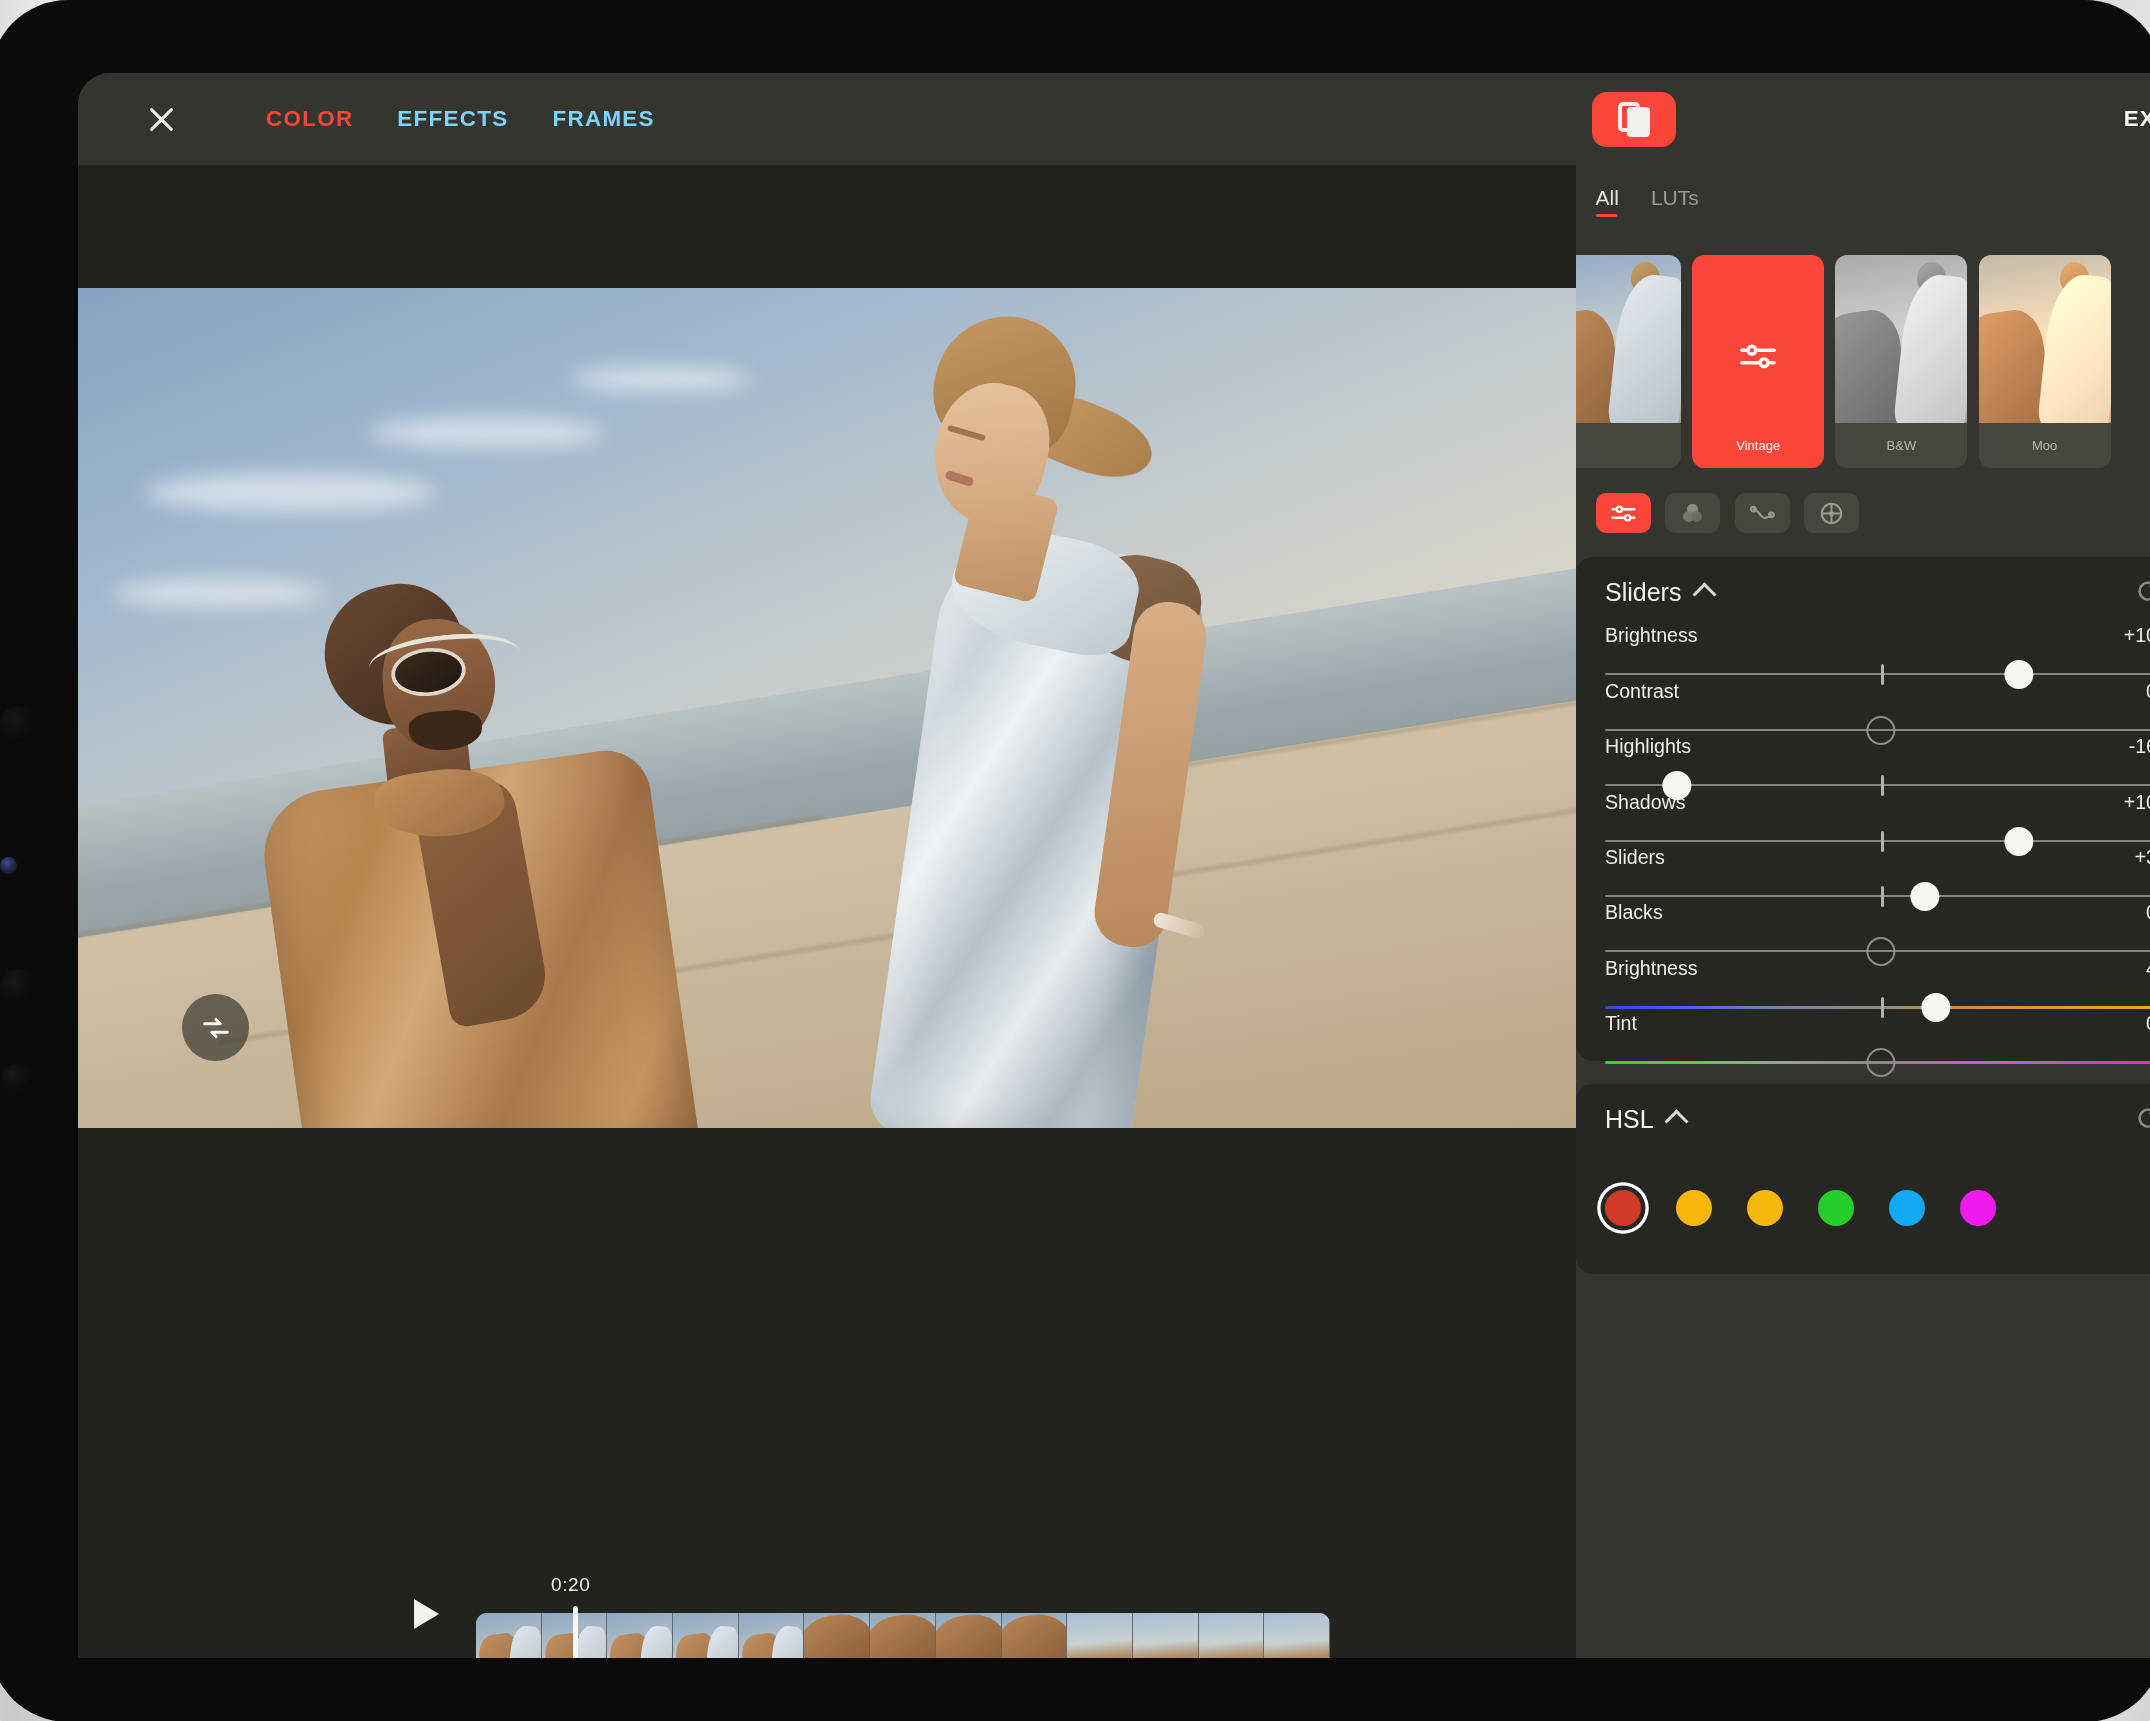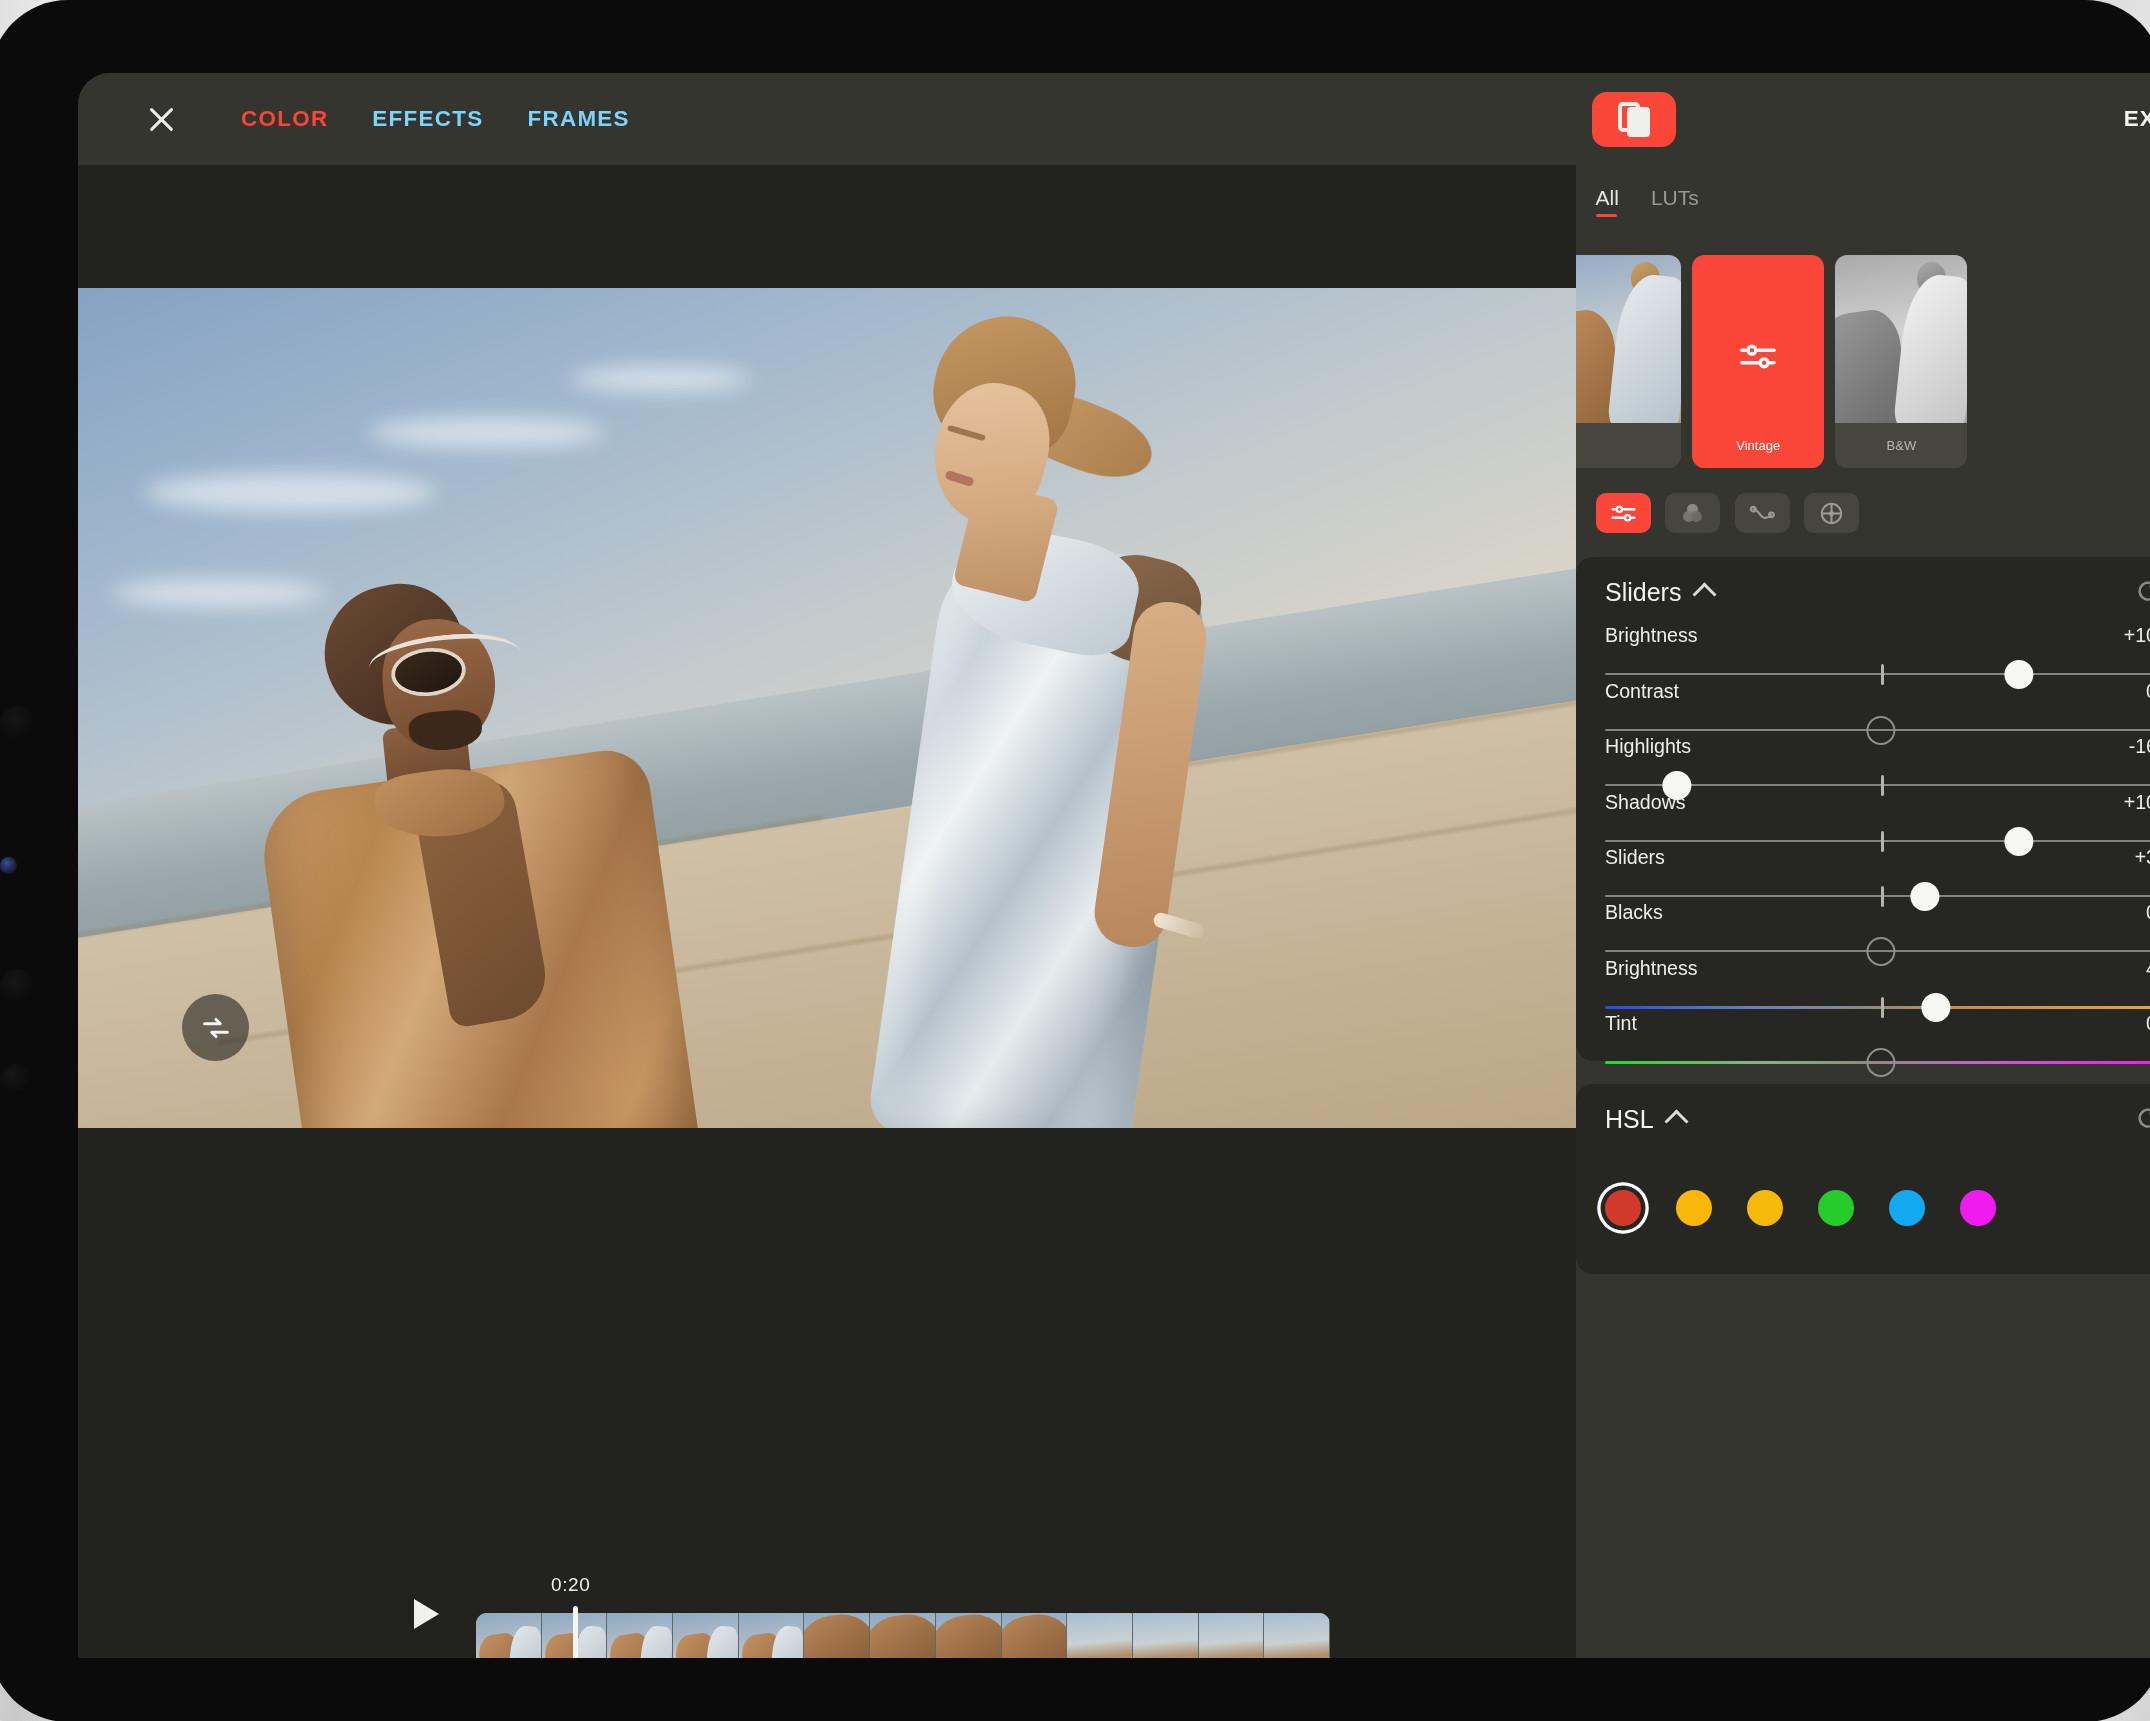--- a/index.html
+++ b/index.html
@@ -55,21 +55,21 @@
     width:34px; height:34px; margin-left:67px; position:relative; cursor:pointer;
     flex:0 0 auto;
   }
   .close-btn:before,.close-btn:after{
     content:""; position:absolute; left:1.1px; top:15.7px; width:31px; height:2.8px;
     background:#ececec; border-radius:1.7px;
   }
   .close-btn:before{ transform:rotate(45deg); }
   .close-btn:after{ transform:rotate(-45deg); }
 
-  .tabs{ display:flex; align-items:center; margin-left:62px; gap:44px; }
+  .tabs{ display:flex; align-items:center; margin-left:87px; gap:44px; }
   .tab{
     font-size:22.4px; letter-spacing:1.3px; font-weight:700;
     color:#7dd3fc; cursor:pointer; white-space:nowrap;
   }
   .tab.active{ color:#fa4539; }
 
   .header-right{
     margin-left:auto; display:flex; align-items:center; gap:0;
     padding-right:0;
   }
@@ -575,20 +575,30 @@
           <div class="thumb">
               <div class="th-beach th-bw">
                 <div class="fh"></div>
                 <div class="fm"></div>
                 <div class="fw"></div>
               </div>
             </div>
           <div class="pname">B&amp;W</div>
         </div>
 
+        <div class="preset">
+          <div class="thumb">
+              <div class="th-beach th-warm">
+                <div class="fh"></div>
+                <div class="fm"></div>
+                <div class="fw"></div>
+              </div>
+            </div>
+          <div class="pname">Moo</div>
+        </div>
       </div>
 
       <div class="tools">
         <div class="tool active">
           <svg viewBox="0 0 24 24" fill="none" stroke="#ffffff" stroke-width="1.9" stroke-linecap="round">
             <line x1="3" y1="8.5" x2="5" y2="8.5"></line>
             <circle cx="8.6" cy="8.5" r="2.2"></circle>
             <line x1="12" y1="8.5" x2="21" y2="8.5"></line>
             <line x1="3" y1="15.5" x2="12" y2="15.5"></line>
             <circle cx="15.4" cy="15.5" r="2.2"></circle>

